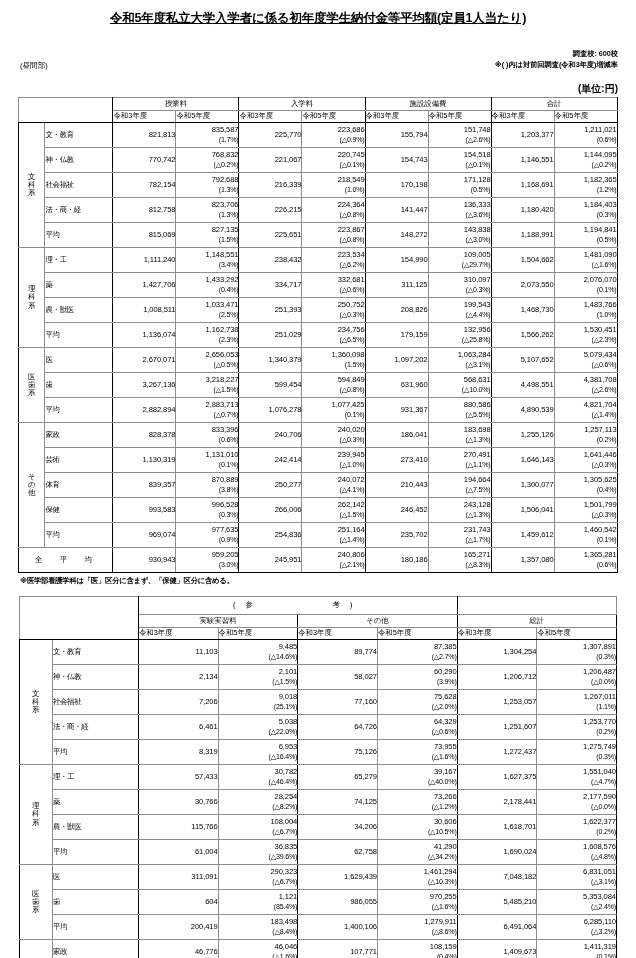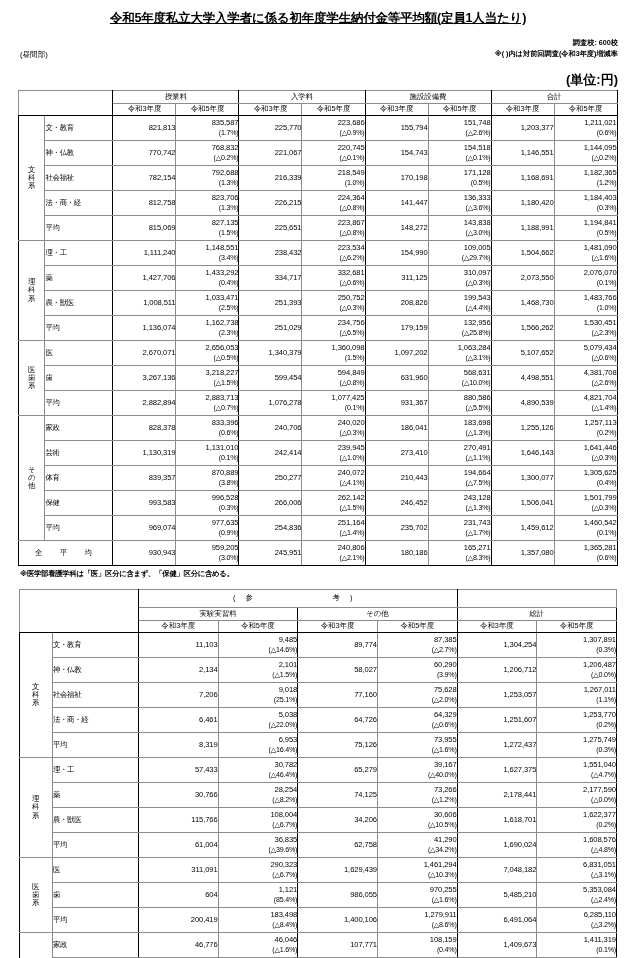--- a/index.html
+++ b/index.html
@@ -25,21 +25,21 @@
     text-align: center;
     font-size: 12.5px;
     font-weight: bold;
     letter-spacing: -0.2px;
     margin: 11px 0 0 0;
     padding: 0 6px;
     line-height: 1.2;
     text-decoration: underline;
   }
   .meta-block {
-    margin-top: 11px;
+    margin-top: 22px;
     padding: 0 12px 0 20px;
     position: relative;
     height: 34px;
   }
   .meta-right {
     position: absolute;
     right: 18px;
     top: 0;
     text-align: right;
     font-size: 7.2px;
@@ -47,21 +47,21 @@
     font-weight: bold;
   }
   .meta-left {
     position: absolute;
     left: 20px;
     top: 13px;
     font-size: 7.6px;
   }
   .unit-line {
     text-align: right;
-    font-size: 13px;
+    font-size: 10px;
     padding: 0 18px 1px 0;
     font-weight: bold;
   }
 
   table.tbl {
     border-collapse: collapse;
     table-layout: fixed;
     margin: 0 auto;
     width: 598px;
     background: #fff;
@@ -79,21 +79,20 @@
   table.tbl { border: 1.6px solid #000; padding-left: 26px; }
 
   .hdr {
     text-align: center;
     font-weight: bold;
     font-size: 7.6px;
     height: 13px;
     background: #fff;
   }
   .hdr-sub {
-    text-align: center;
     font-weight: bold;
     font-size: 7.4px;
     height: 12px;
   }
   .grp {
     text-align: center;
     font-weight: bold;
     font-size: 8.4px;
     width: 26px;
     letter-spacing: 0.5px;

